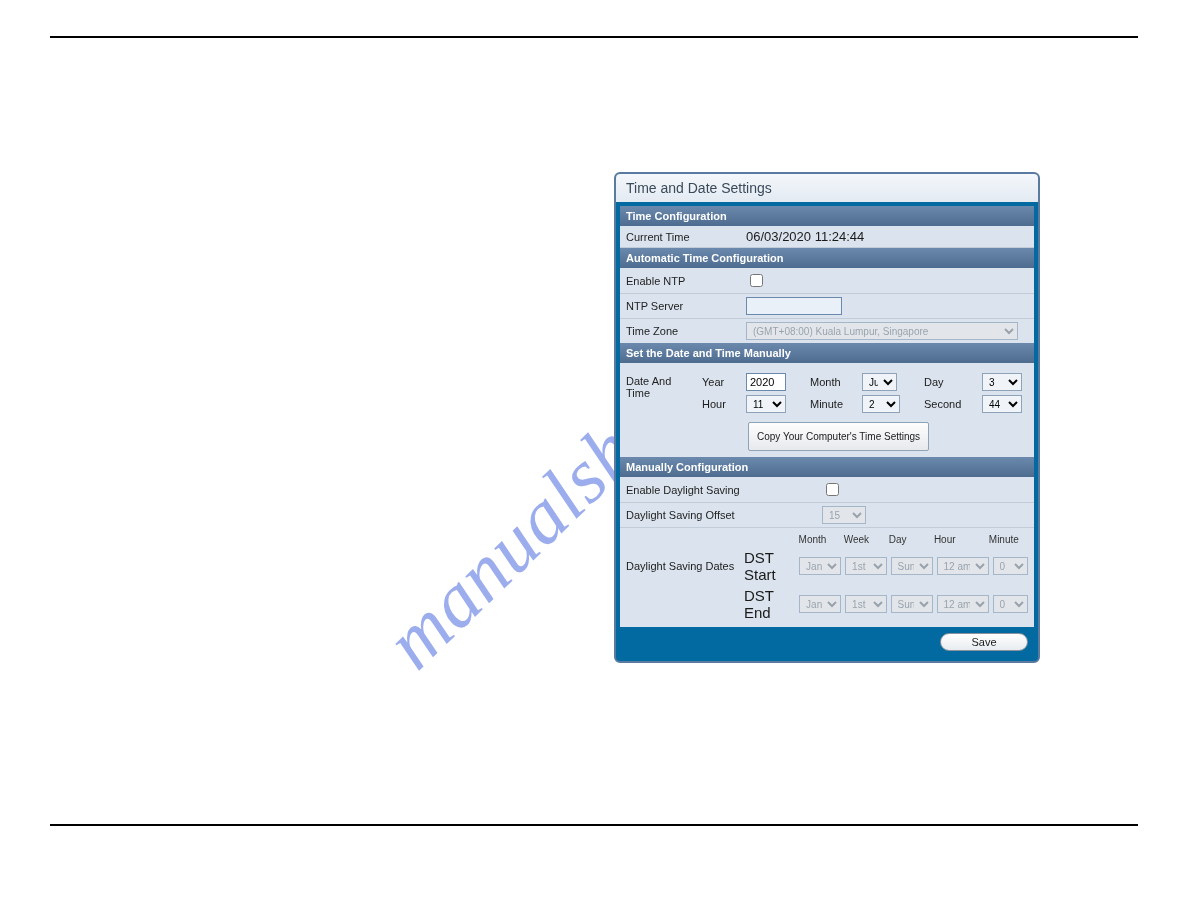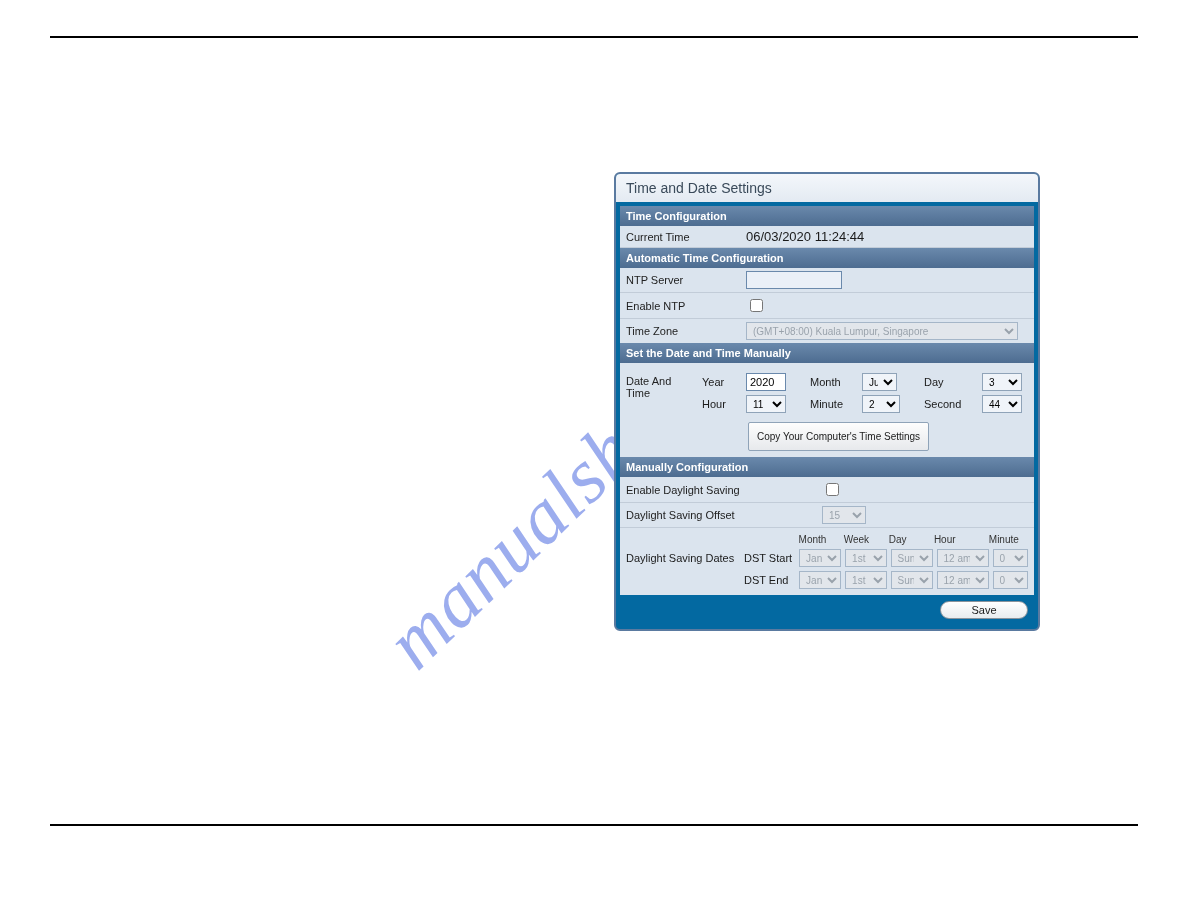--- a/index.html
+++ b/index.html
@@ -110,21 +110,21 @@
     border: 1px solid #8fa3b8;
     font-size: 10px;
     padding: 8px 8px;
     border-radius: 2px;
     cursor: pointer;
   }
   .btn-row { padding: 4px 6px 6px 128px; }
   .dl-head { display: flex; padding: 0 6px 2px 6px; font-size: 10px; color: #333; }
   .dl-head span { text-align: left; }
   .dl-body-row { display: flex; align-items: center; padding: 2px 6px; }
-  .dst-lbl { width: 48px; font-size: 11px; }
+  .dst-lbl { width: 48px; font-size: 15px; }
   .save-row {
     display: flex;
     justify-content: flex-end;
     padding: 6px 6px 6px 6px;
   }
   .save-btn {
     background: linear-gradient(#ffffff, #e8ecef);
     border: 1px solid #8a939c;
     border-radius: 10px;
     width: 88px;
@@ -152,26 +152,26 @@
       <div class="sec-head">Time Configuration</div>
       <div class="row row-bb">
         <div class="lbl">Current Time</div>
         <div class="val">06/03/2020 11:24:44</div>
       </div>
     </div>
 
     <div class="section">
       <div class="sec-head">Automatic Time Configuration</div>
       <div class="row row-bb">
+        <div class="lbl">Enable NTP</div>
+        <input type="checkbox" style="">
+      </div>
+      <div class="row row-bb">
         <div class="lbl">NTP Server</div>
         <input type="text" class="txt-in" value="" style="">
-      </div>
-      <div class="row row-bb">
-        <div class="lbl">Enable NTP</div>
-        <input type="checkbox" style="">
       </div>
       <div class="row">
         <div class="lbl">Time Zone</div>
         <select class="sel sel-wide sel-dis" disabled="">
           <option>(GMT+08:00) Kuala Lumpur, Singapore</option>
         </select>
       </div>
     </div>
 
     <div class="section">

